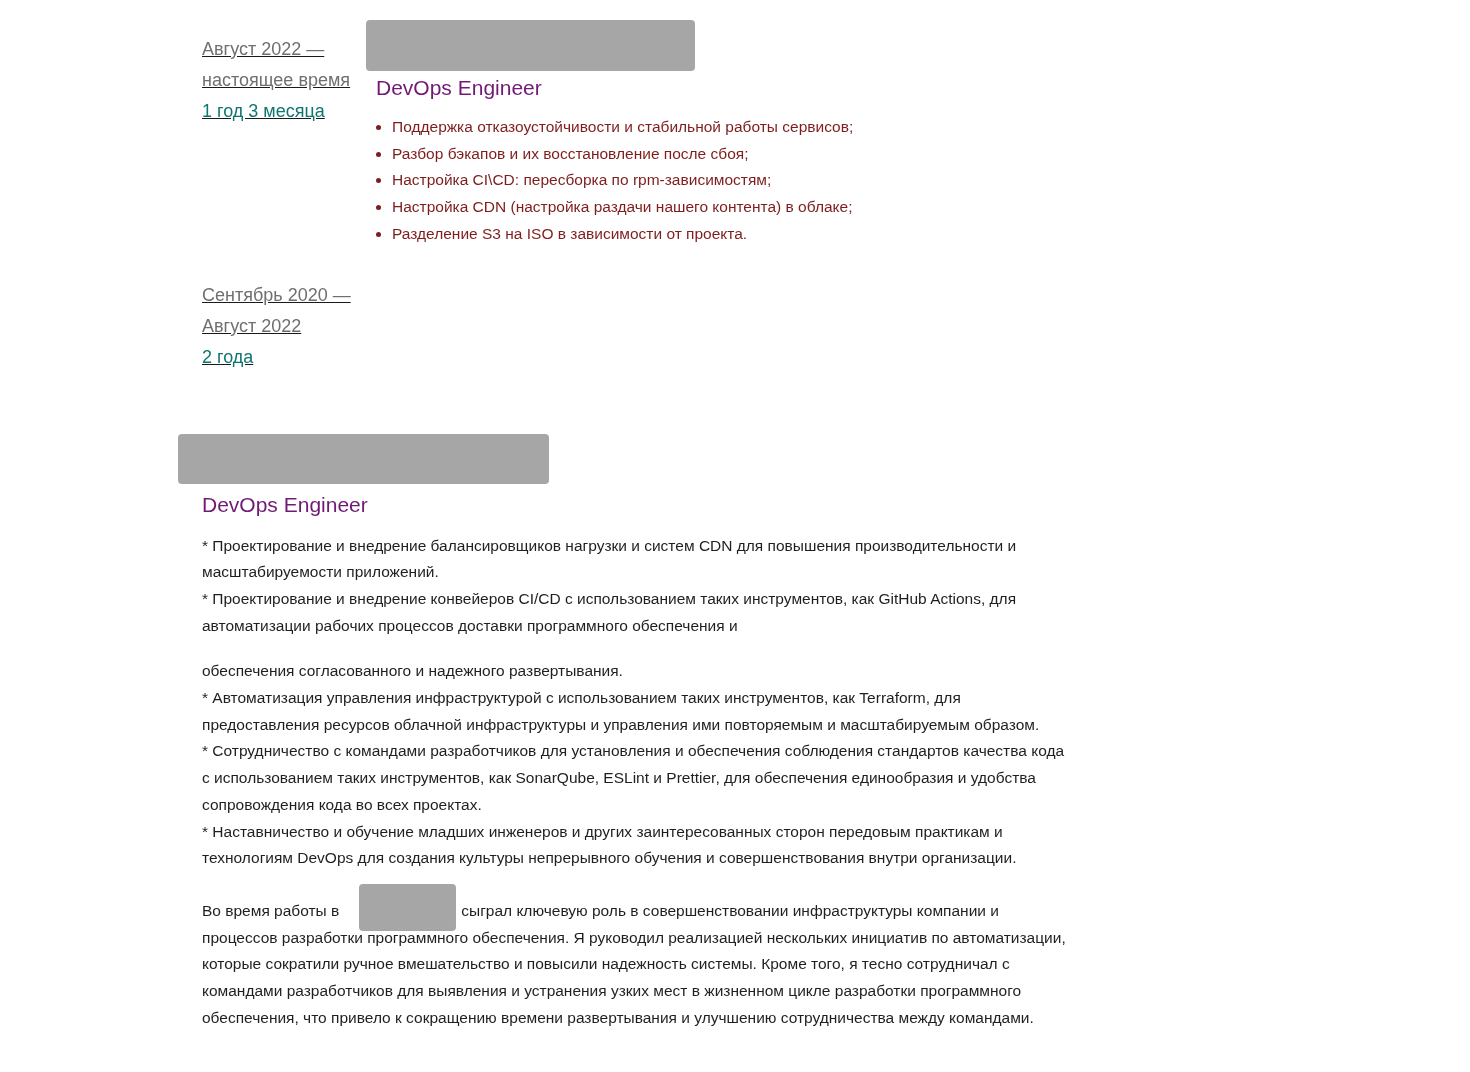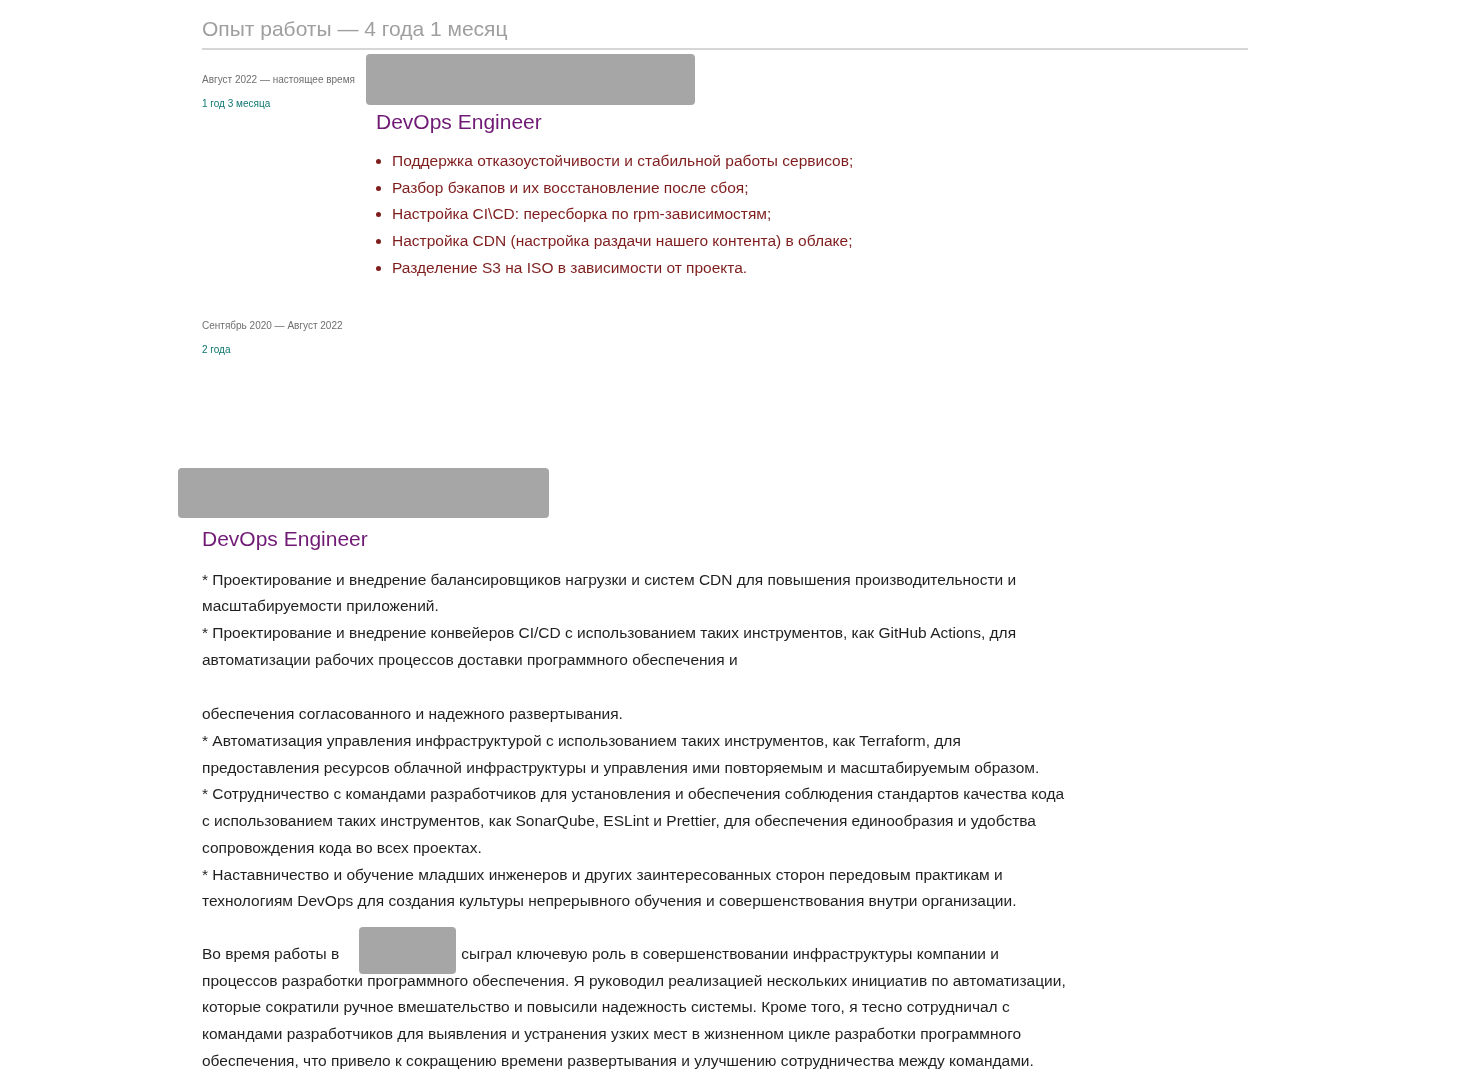--- a/index.html
+++ b/index.html
@@ -25,22 +25,23 @@
 
   .job { display: flex; align-items: flex-start; }
   .job-first { margin-top: 4px; }
   .job-second { margin-top: 12px; flex-direction: column; }
 
   .job-left {
     width: 174px;
     flex: 0 0 174px;
     padding-top: 14px;
     padding-right: 12px;
-    font-size: 10px;
-    line-height: 24px;
+    font-size: 18px;
+    line-height: 31px;
+    text-decoration: underline;
   }
   .job-second .job-left { padding-top: 20px; }
   .dates { color: #6f6f6f; }
   .duration { color: #0f766e; }
 
   .job-right { width: 872px; }
 
   .company-box {
     background: #a6a6a6;
     border-radius: 4px;
@@ -67,21 +68,21 @@
   }
 
   .desc {
     margin-top: 15px;
     font-size: 15.5px;
     line-height: 26.7px;
     color: #1f1f1f;
     width: 868px;
   }
   .desc-item { }
-  .continuation { margin-top: 28px; }
+  .continuation { margin-top: 19px; }
 
   .closing { margin-top: 26px; position: relative; }
   .inline-gap {
     position: relative;
     display: inline-block;
     width: 122px;
     height: 1px;
     vertical-align: baseline;
   }
   .inline-redact {
@@ -92,21 +93,20 @@
     height: 47px;
     background: #a6a6a6;
     border-radius: 4px;
   }
 </style>
 </head>
 <body>
 
 <div class="page">
 
-  <h2 class="section-title">Опыт работы — 4 года 1 месяц</h2>
 
   <section class="job job-first">
     <div class="job-left">
       <div class="dates">Август 2022 — настоящее время</div>
       <div class="duration">1 год 3 месяца</div>
     </div>
     <div class="job-right">
       <div class="company-box company-box-1"></div>
       <h3 class="job-title">DevOps Engineer</h3>
       <ul class="bullets">

